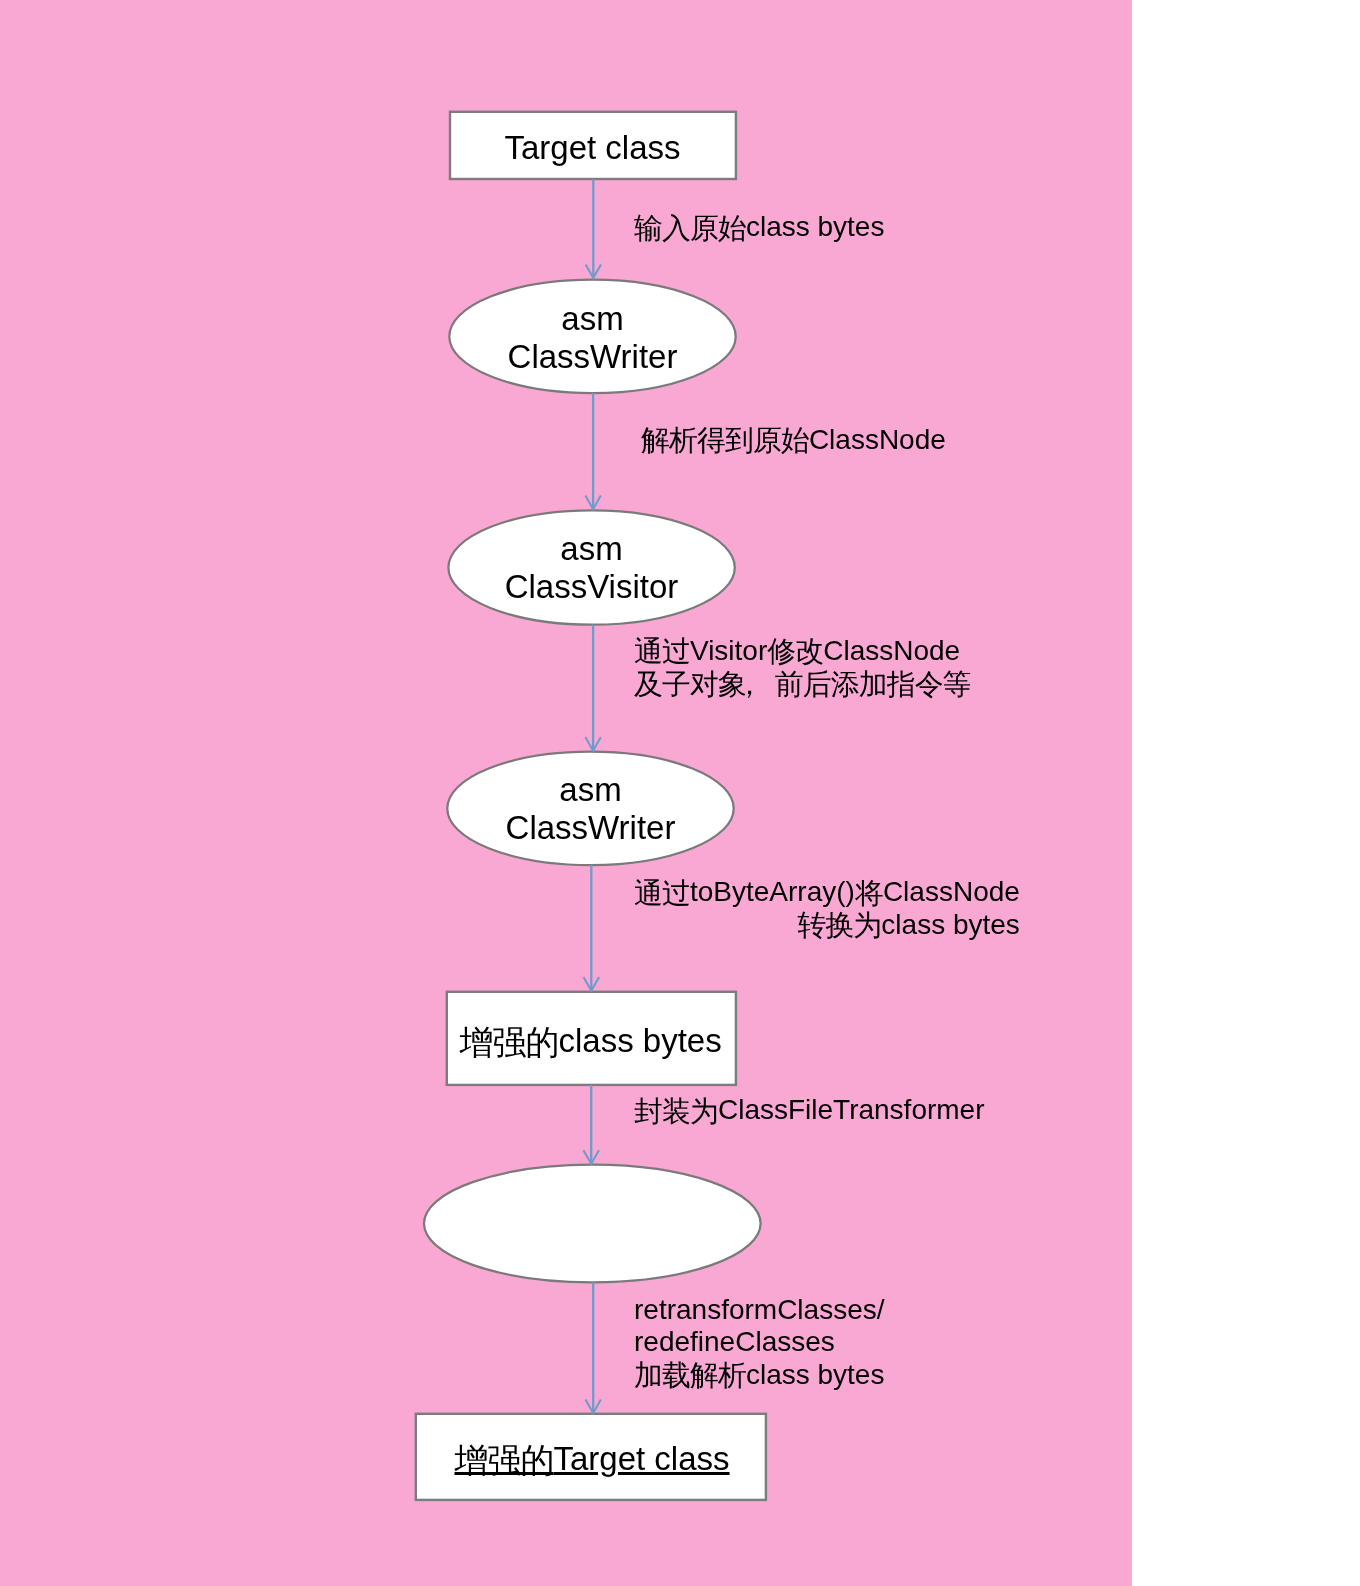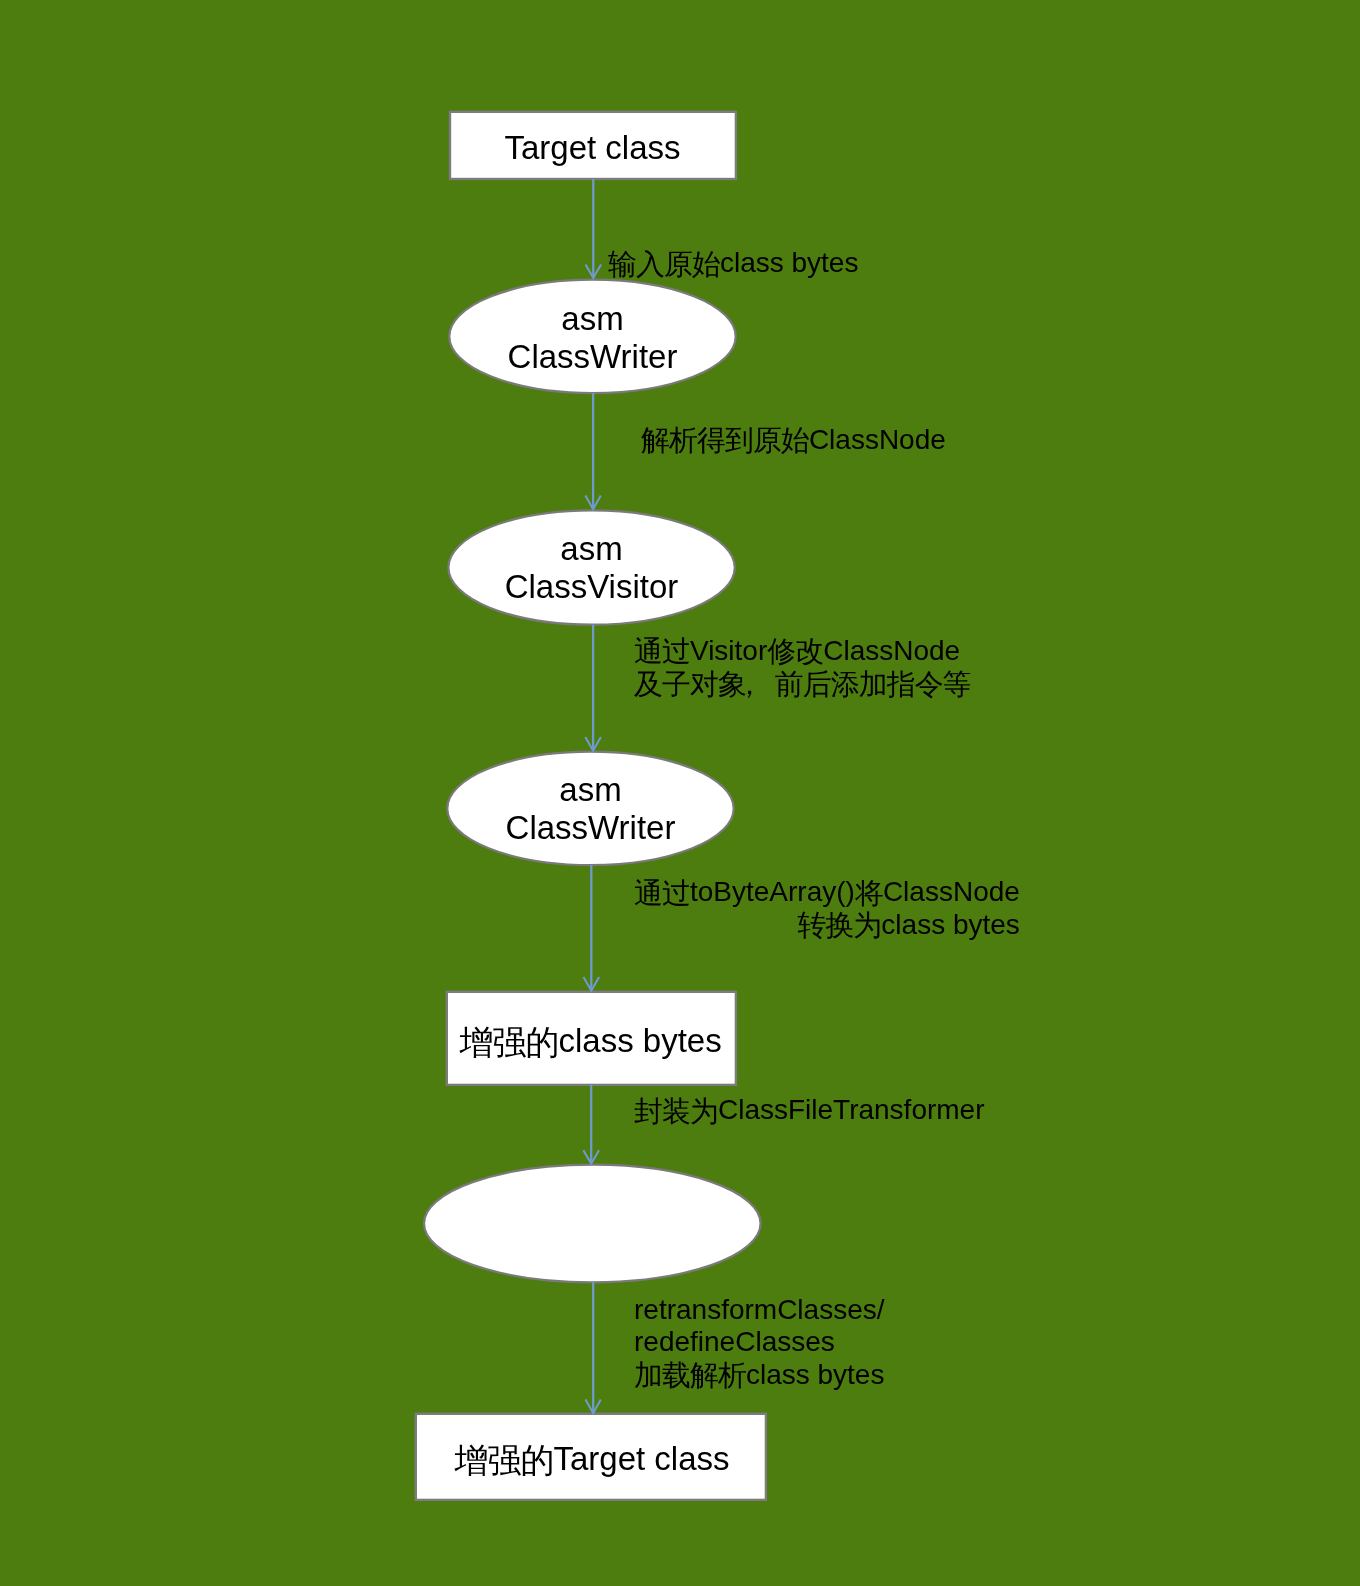--- a/index.html
+++ b/index.html
@@ -11,23 +11,23 @@
   body {
     width: 1360px;
     height: 1586px;
     overflow: hidden;
     font-family: "Liberation Sans", sans-serif;
     color: #000000;
     -webkit-font-smoothing: antialiased;
   }
   #diagram {
     position: relative;
-    width: 1360px;
+    width: 1132px;
     height: 1586px;
-    background: #4d7c0f;
+    background: #f9a8d4;
   }
   svg.flow {
     position: absolute;
     left: 0;
     top: 0;
     width: 1360px;
     height: 1586px;
   }
   .lbl {
     position: absolute;
@@ -111,23 +111,23 @@
 
   <div class="lbl node-label" style="left:449px; top:300px; width:287px;"><div>asm</div><div>ClassWriter</div></div>
 
   <div class="lbl node-label" style="left:448px; top:530px; width:287px;"><div>asm</div><div>ClassVisitor</div></div>
 
   <div class="lbl node-label" style="left:447px; top:771px; width:287px;"><div>asm</div><div>ClassWriter</div></div>
 
   <div class="lbl node-label" style="left:459.5px; top:1022px; width:287px; text-align:left;"><div><span class="cjk">增强的</span>class bytes</div></div>
 
 
-  <div class="lbl node-label" style="left:454.5px; top:1440px; width:350px; text-align:left;"><div><span class="cjk">增强的</span>Target class</div></div>
+  <div class="lbl node-label" style="left:454.5px; top:1440px; width:350px; text-align:left;text-decoration:underline;"><div><span class="cjk">增强的</span>Target class</div></div>
 
-  <div class="lbl edge-label" style="left:608px; top:211px;margin-top:36px;"><div><span class="cjk">输入原始</span>class bytes</div></div>
+  <div class="lbl edge-label" style="left:634px; top:211px;"><div><span class="cjk">输入原始</span>class bytes</div></div>
 
   <div class="lbl edge-label" style="left:634px; top:423.5px;margin-left:7px;"><div><span class="cjk">解析得到原始</span>ClassNode</div></div>
 
   <div class="lbl edge-label" style="left:634px; top:634.5px;"><div><span class="cjk">通过</span>Visitor<span class="cjk">修改</span>ClassNode</div><div><span class="cjk">及子对象<span class="cjk-punct">，</span>前后添加指令等</span></div></div>
 
   <div class="lbl edge-label" style="left:634px; top:876px;text-align:right;"><div><span class="cjk">通过</span>toByteArray()<span class="cjk">将</span>ClassNode</div><div><span class="cjk">转换为</span>class bytes</div></div>
 
   <div class="lbl edge-label" style="left:634px; top:1094px;"><div><span class="cjk">封装为</span>ClassFileTransformer</div></div>
 
   <div class="lbl edge-label" style="left:634px; top:1293.5px;"><div>retransformClasses/</div><div>redefineClasses</div><div><span class="cjk">加载解析</span>class bytes</div></div>

